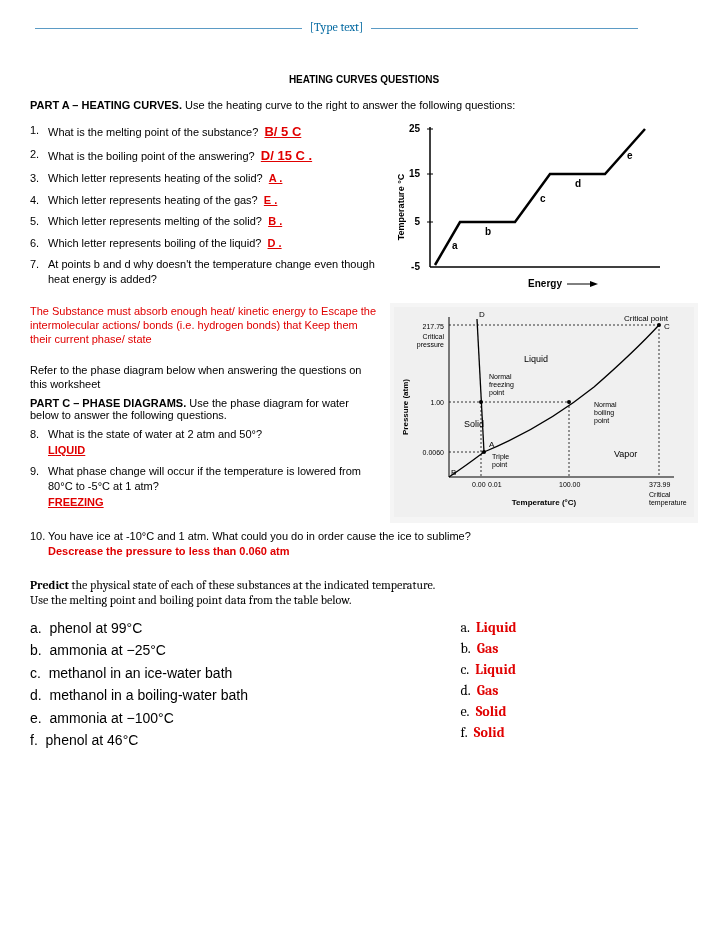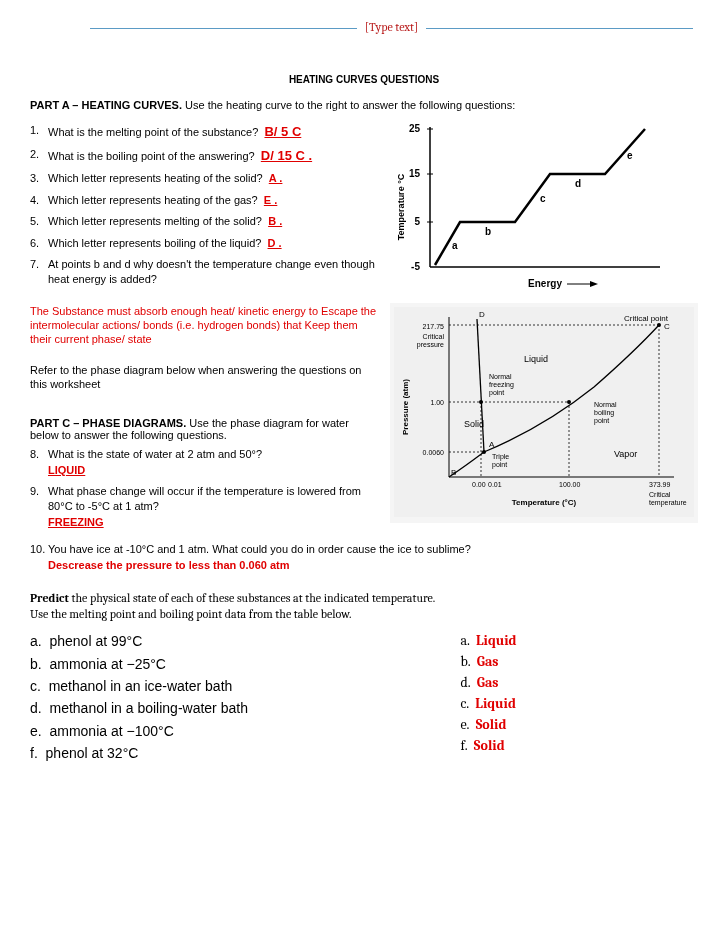--- a/index.html
+++ b/index.html
@@ -6,22 +6,22 @@
     font-family: Arial, Helvetica, sans-serif;
     font-size: 11px;
     color: #000;
     margin: 0;
     padding: 20px 30px;
     width: 728px;
     box-sizing: border-box;
     background: #fff;
   }
   .header-placeholder {
-    text-align: right;
-    color: #b91c1c;
+    text-align: left;
+    color: #0369a1;
     font-family: Cambria, Georgia, serif;
     font-size: 12px;
     margin-bottom: 40px;
     position: relative;
   }
   .header-placeholder::before,
   .header-placeholder::after {
     content: '';
     display: inline-block;
     width: 40%;
@@ -154,21 +154,21 @@
 
     <div class="question">
       <span class="qnum">7.</span>
       <span class="qtext">At points b and d why doesn't the temperature change even though heat energy is added?</span>
     </div>
 
     <div class="red-block">The Substance must absorb enough heat/ kinetic energy to  Escape the intermolecular actions/ bonds (i.e. hydrogen bonds) that Keep them their current phase/ state</div>
 
     <div class="plain-block">Refer to the phase diagram below when answering the questions on this worksheet</div>
 
-    <div class="part-heading" style="margin-top:26px;">
+    <div class="part-heading" style="margin-top:6px;">
       <span>PART C – </span><span class="small-caps">PHASE DIAGRAMS.</span><span style="font-weight:normal">  Use the phase diagram for water below to answer the following questions.</span>
     </div>
 
     <div class="question">
       <span class="qnum">8.</span>
       <span class="qtext"><span>What is the state of water at 2 atm and 50°?</span><br><span class="answer-red underline">LIQUID</span></span>
     </div>
 
     <div class="question">
       <span class="qnum">9.</span>
@@ -276,23 +276,23 @@
   <span>Use the melting point and boiling point data from the table below.</span>
 </div>
 
 <div class="predict-cols">
   <div class="predict-left">
     <div><span>a.</span>&nbsp;&nbsp;<span>phenol at 99°C</span></div>
     <div><span>b.</span>&nbsp;&nbsp;<span>ammonia at −25°C</span></div>
     <div><span>c.</span>&nbsp;&nbsp;<span>methanol in an ice-water bath</span></div>
     <div><span>d.</span>&nbsp;&nbsp;<span>methanol in a boiling-water bath</span></div>
     <div><span>e.</span>&nbsp;&nbsp;<span>ammonia at −100°C</span></div>
-    <div><span>f.</span>&nbsp;&nbsp;<span>phenol at 32°C</span></div>
+    <div><span>f.</span>&nbsp;&nbsp;<span>phenol at 46°C</span></div>
   </div>
   <div class="predict-right">
     <div><span>a.</span>&nbsp;&nbsp;<span class="ans">Liquid</span></div>
     <div><span>b.</span>&nbsp;&nbsp;<span class="ans">Gas</span></div>
+    <div><span>c.</span>&nbsp;&nbsp;<span class="ans">Liquid</span></div>
     <div><span>d.</span>&nbsp;&nbsp;<span class="ans">Gas</span></div>
-    <div><span>c.</span>&nbsp;&nbsp;<span class="ans">Liquid</span></div>
     <div><span>e.</span>&nbsp;&nbsp;<span class="ans">Solid</span></div>
     <div><span>f.</span>&nbsp;&nbsp;<span class="ans">Solid</span></div>
   </div>
 </div>
 
 </body></html>

